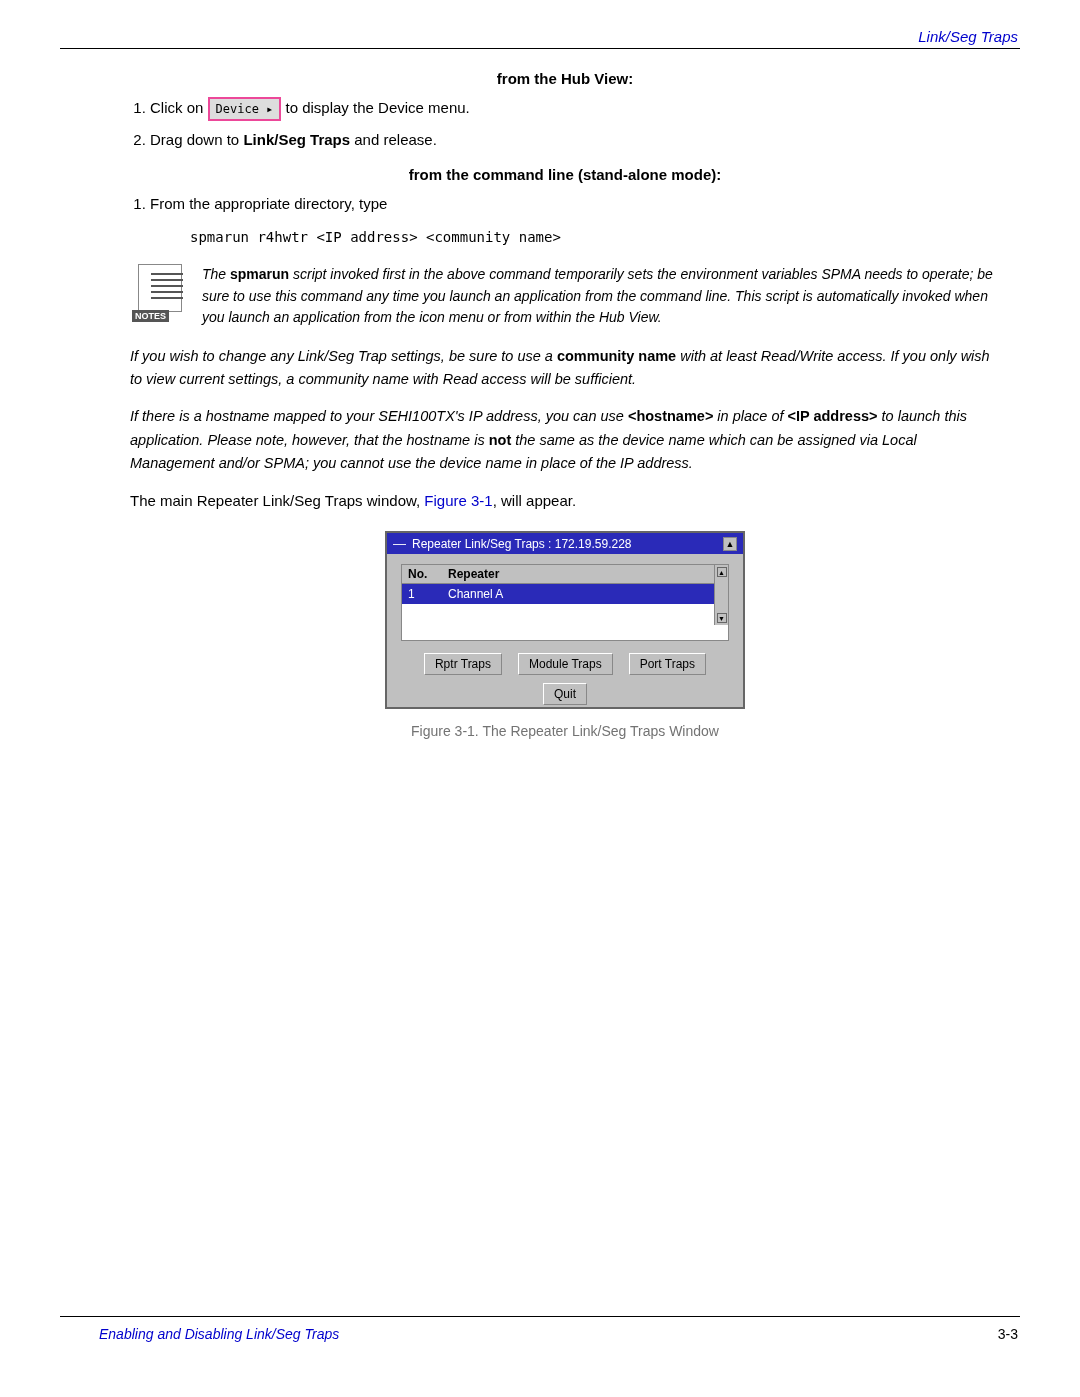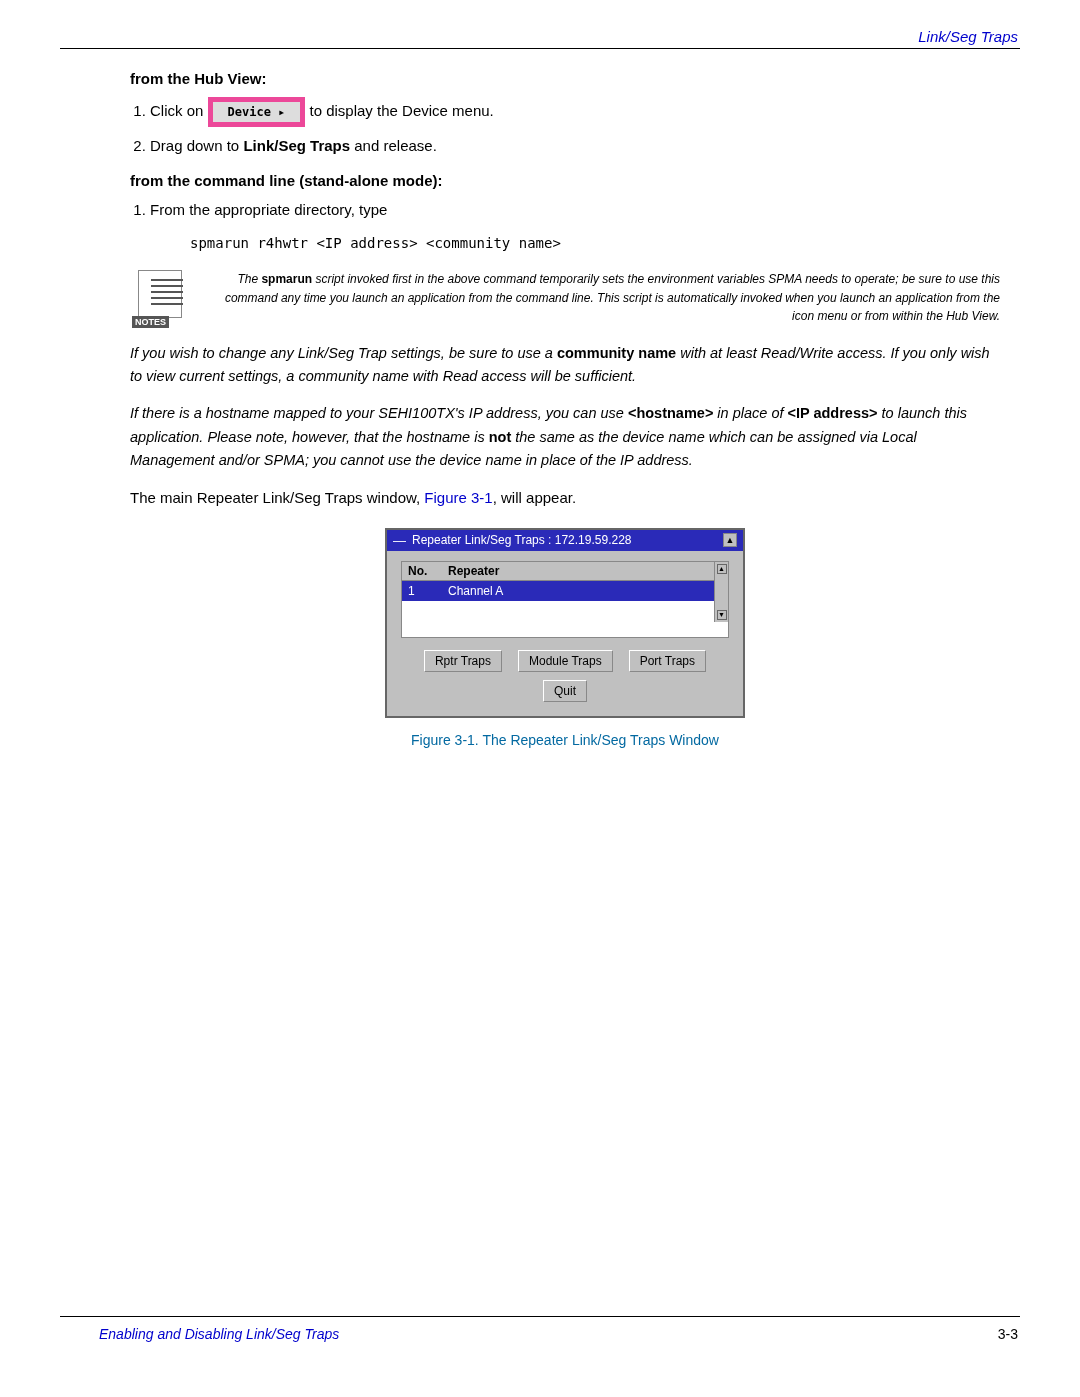--- a/index.html
+++ b/index.html
@@ -62,41 +62,41 @@
       position: absolute;
       top: 70px;
       left: 130px;
       right: 80px;
     }
 
     .section-heading {
       font-weight: bold;
       font-size: 15px;
       margin-bottom: 10px;
+      text-align: center;
     }
 
     .numbered-list {
       margin-left: 20px;
       margin-bottom: 14px;
     }
     .numbered-list li {
       margin-bottom: 8px;
       font-size: 15px;
       line-height: 1.5;
     }
 
     .device-button {
       display: inline-block;
-      border: 5px solid #ec4899;
+      border: 2px solid #ec4899;
       background: #ddd;
-      padding: 1px 15px;
+      padding: 1px 6px;
       font-size: 12px;
       font-family: monospace;
       vertical-align: middle;
-      font-weight: bold;
     }
 
     .code-block {
       font-family: monospace;
       font-weight: normal;
       font-size: 14px;
       margin: 12px 0 12px 40px;
     }
 
     
@@ -107,24 +107,23 @@
     }
     .notes-icon {
       flex-shrink: 0;
       width: 60px;
       display: flex;
       flex-direction: column;
       align-items: center;
     }
     .notes-text {
       font-style: italic;
-      font-size: 12px;
+      font-size: 14px;
       line-height: 1.55;
       flex: 1;
-      text-align: right;
     }
     .notes-text strong {
       font-style: normal;
       font-weight: bold;
     }
 
     .italic-para {
       font-style: italic;
       font-size: 14.5px;
       line-height: 1.6;
@@ -183,21 +182,21 @@
       background: #c0c0c0;
       border: 1px solid #888;
       display: flex;
       align-items: center;
       justify-content: center;
       font-size: 9px;
       color: #000;
     }
 
     .sim-body {
-      padding: 10px 14px 14px 14px;
+      padding: 10px 14px 2px 14px;
       background: #c0c0c0;
     }
 
     .sim-table-area {
       background: #fff;
       border: 1px solid #888;
       margin-bottom: 12px;
     }
     .sim-table-header {
       display: flex;
@@ -270,21 +269,21 @@
     }
     .sim-btn-row2 {
       display: flex;
       justify-content: center;
     }
 
     .figure-caption {
       text-align: center;
       font-size: 14px;
       margin-top: 8px;
-      color: #0369a1;
+      color: #737373;
     }
 
     
     .icon-wrapper {
       position: relative;
       width: 56px;
       height: 56px;
     }
     .icon-paper {
       width: 44px;

